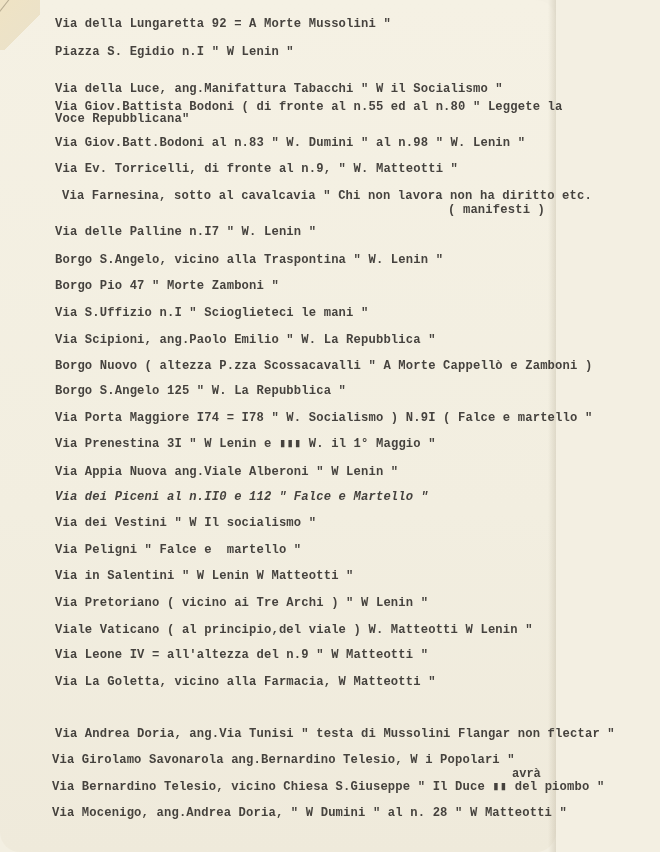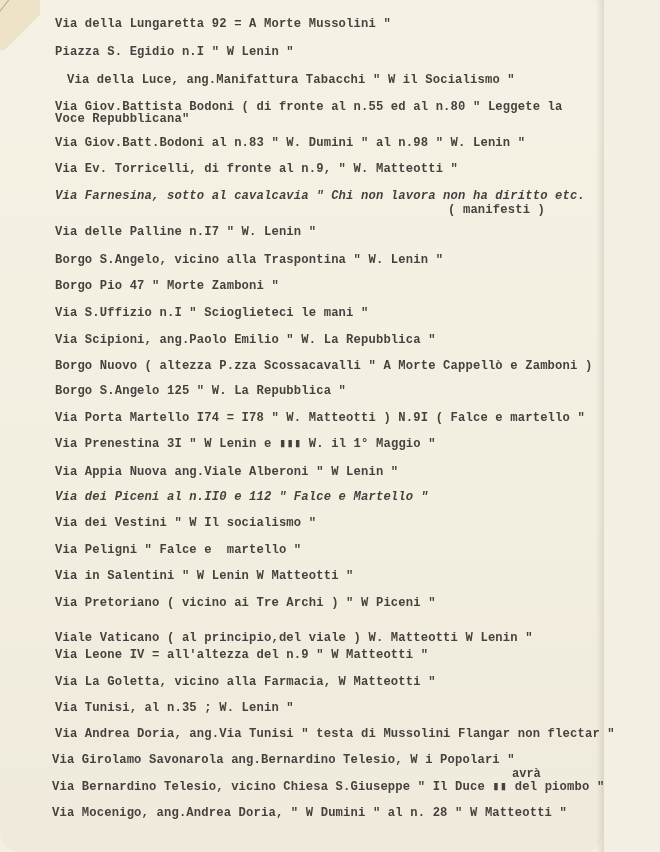--- a/index.html
+++ b/index.html
@@ -3,21 +3,21 @@
   <meta charset="utf-8">
   <style>
     html, body { margin: 0; padding: 0; }
     body {
       width: 660px; height: 852px; overflow: hidden;
       background: #f3efe2;
       position: relative;
       font-family: "Liberation Mono", "DejaVu Sans Mono", monospace;
     }
     .page {
-      position: absolute; left: 0; top: 0; width: 604px; height: 852px;
+      position: absolute; left: 0; top: 0; width: 556px; height: 852px;
       background: linear-gradient(180deg, #f5f1e4 0%, #f2eee0 60%, #efeadb 100%);
       border-radius: 20px;
     }
     .corner-fold {
       position: absolute; left: 0; top: 0; width: 40px; height: 50px;
       background: linear-gradient(135deg, #efe3c4 0%, #ece2c8 60%, transparent 61%);
     }
     .corner-line {
       position: absolute; left: -6px; top: 18px; width: 50px; height: 1px;
       background: #b8ad92; transform: rotate(-52deg); transform-origin: left top;
@@ -44,44 +44,43 @@
 </head>
 <body>
 
 <div class="page">
   <div class="corner-fold"></div>
   <div class="corner-line"></div>
   <div class="right-edge"></div>
 
   <div class="line" style="left:55px; top:17px;">Via della Lungaretta 92 = A Morte Mussolini "</div>
   <div class="line" style="left:55px; top:45px;">Piazza S. Egidio n.I " W Lenin "</div>
-  <div class="line" style="left:55px; top:73px;margin-left:12px;">Via della Luce, ang.Manifattura Tabacchi " W il Socialismo "</div>
+  <div class="line" style="left:55px; top:82px;">Via della Luce, ang.Manifattura Tabacchi " W il Socialismo "</div>
   <div class="line" style="left:55px; top:100px;">Via Giov.Battista Bodoni ( di fronte al n.55 ed al n.80 " Leggete la</div>
   <div class="line" style="left:55px; top:112px;">Voce Repubblicana"</div>
   <div class="line" style="left:55px; top:136px;">Via Giov.Batt.Bodoni al n.83 " W. Dumini " al n.98 " W. Lenin "</div>
   <div class="line" style="left:55px; top:162px;">Via Ev. Torricelli, di fronte al n.9, " W. Matteotti "</div>
-  <div class="line" style="left:55px; top:189px;font-style:italic;">Via Farnesina, sotto al cavalcavia " Chi non lavora non ha diritto etc.</div>
+  <div class="line" style="left:62px; top:189px;">Via Farnesina, sotto al cavalcavia " Chi non lavora non ha diritto etc.</div>
   <div class="line" style="left:448px; top:203px;">( manifesti )</div>
   <div class="line" style="left:55px; top:225px;">Via delle Palline n.I7 " W. Lenin "</div>
   <div class="line" style="left:55px; top:253px;">Borgo S.Angelo, vicino alla Traspontina " W. Lenin "</div>
   <div class="line" style="left:55px; top:279px;">Borgo Pio 47 " Morte Zamboni "</div>
   <div class="line" style="left:55px; top:306px;">Via S.Uffizio n.I " Scioglieteci le mani "</div>
   <div class="line" style="left:55px; top:333px;">Via Scipioni, ang.Paolo Emilio " W. La Repubblica "</div>
   <div class="line" style="left:55px; top:359px;">Borgo Nuovo ( altezza P.zza Scossacavalli " A Morte Cappellò e Zamboni )</div>
   <div class="line" style="left:55px; top:384px;">Borgo S.Angelo 125 " W. La Repubblica "</div>
-  <div class="line" style="left:55px; top:411px;">Via Porta Martello I74 = I78 " W. Matteotti ) N.9I ( Falce e martello "</div>
+  <div class="line" style="left:55px; top:411px;">Via Porta Maggiore I74 = I78 " W. Socialismo ) N.9I ( Falce e martello "</div>
   <div class="line" style="left:55px; top:437px;">Via Prenestina 3I " W Lenin e ▮▮▮ W. il 1° Maggio "</div>
   <div class="line" style="left:55px; top:465px;">Via Appia Nuova ang.Viale Alberoni " W Lenin "</div>
   <div class="line" style="left:55px; top:490px;font-style:italic;">Via dei Piceni al n.II0 e 112 " Falce e Martello "</div>
   <div class="line" style="left:55px; top:516px;">Via dei Vestini " W Il socialismo "</div>
   <div class="line" style="left:55px; top:543px;">Via Peligni " Falce e  martello "</div>
   <div class="line" style="left:55px; top:569px;">Via in Salentini " W Lenin W Matteotti "</div>
-  <div class="line" style="left:55px; top:596px;">Via Pretoriano ( vicino ai Tre Archi ) " W Piceni "</div>
-  <div class="line" style="left:55px; top:623px;margin-top:8px;">Viale Vaticano ( al principio,del viale ) W. Matteotti W Lenin "</div>
+  <div class="line" style="left:55px; top:596px;">Via Pretoriano ( vicino ai Tre Archi ) " W Lenin "</div>
+  <div class="line" style="left:55px; top:623px;">Viale Vaticano ( al principio,del viale ) W. Matteotti W Lenin "</div>
   <div class="line" style="left:55px; top:648px;">Via Leone IV = all'altezza del n.9 " W Matteotti "</div>
   <div class="line" style="left:55px; top:675px;">Via La Goletta, vicino alla Farmacia, W Matteotti "</div>
-  <div class="line" style="left:55px; top:701px;">Via Tunisi, al n.35 ; W. Lenin "</div>
   <div class="line" style="left:55px; top:727px;">Via Andrea Doria, ang.Via Tunisi " testa di Mussolini Flangar non flectar "</div>
   <div class="line" style="left:52px; top:753px;">Via Girolamo Savonarola ang.Bernardino Telesio, W i Popolari "</div>
   <div class="sup" style="left:512px; top:767px;">avrà</div>
   <div class="line" style="left:52px; top:780px;">Via Bernardino Telesio, vicino Chiesa S.Giuseppe " Il Duce ▮▮ del piombo "</div>
   <div class="line" style="left:52px; top:806px;">Via Mocenigo, ang.Andrea Doria, " W Dumini " al n. 28 " W Matteotti "</div>
 </div>
 
 </body></html>

